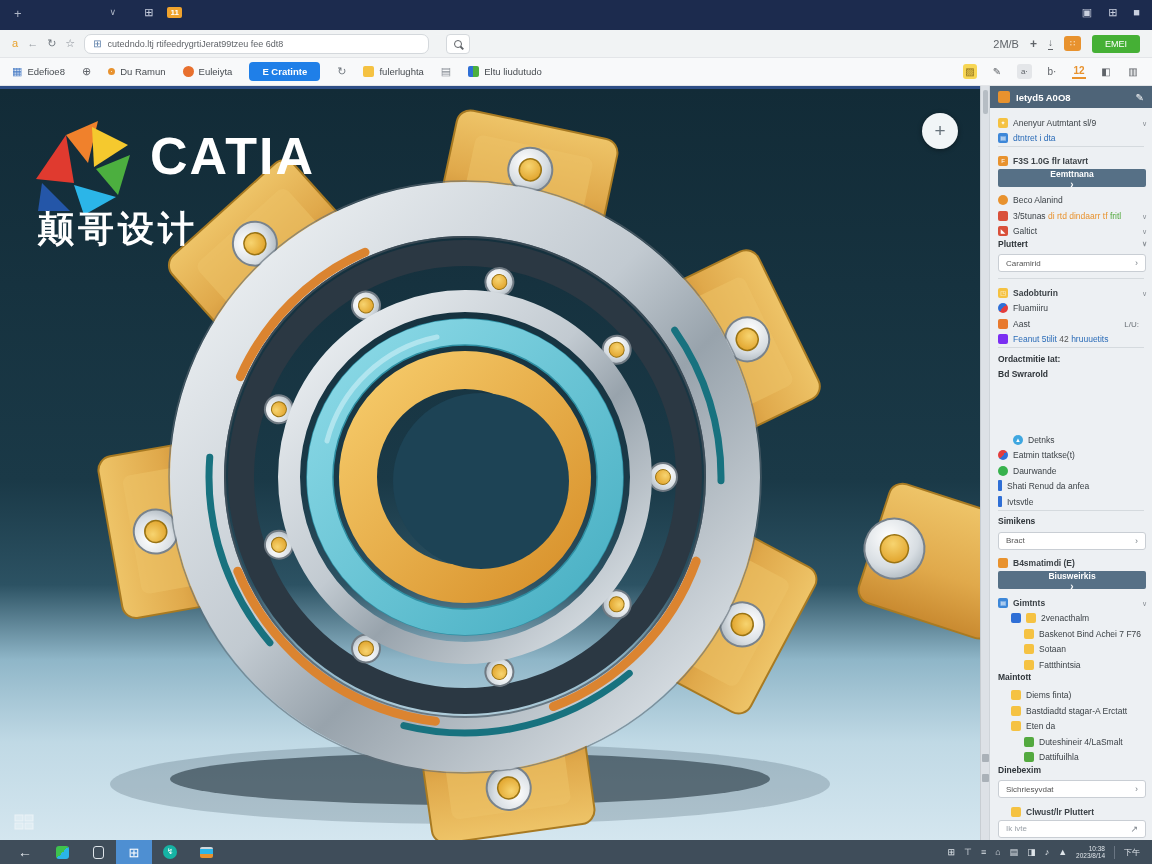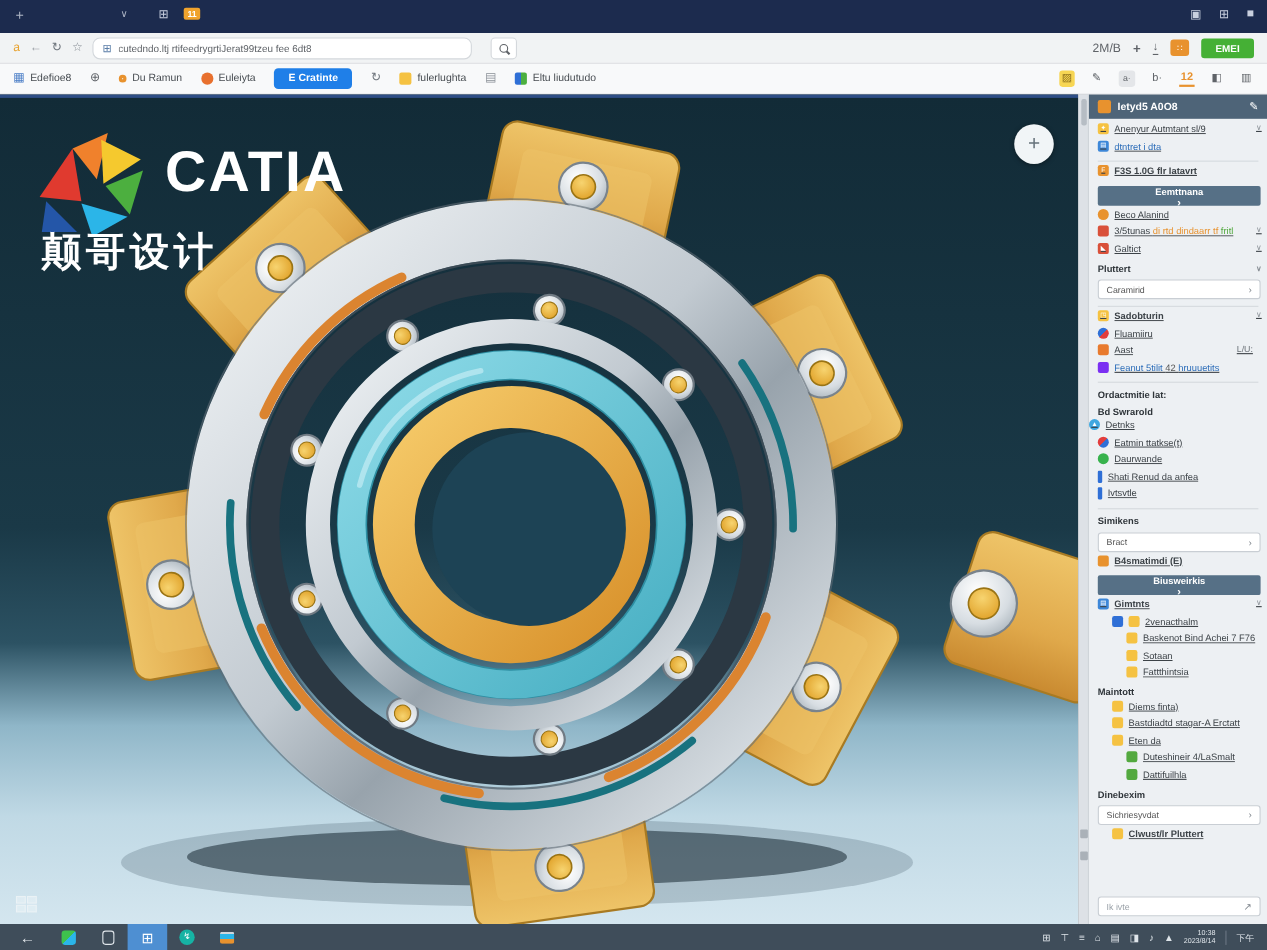--- a/index.html
+++ b/index.html
@@ -27,21 +27,21 @@
   .url-ico{color:#5b7ea8;font-size:10px;}
   .url-text{font-size:9px;color:#5f6368;white-space:nowrap;overflow:hidden;flex:1;}
   .search-btn{width:24px;height:20px;border:1px solid #d4d8dc;border-radius:4px;background:#fff;display:flex;align-items:center;justify-content:center;margin-left:8px;}
   .mag{width:8px;height:8px;border:1.5px solid #5f6368;border-radius:50%;position:relative;}
   .mag::after{content:"";position:absolute;width:4px;height:1.5px;background:#5f6368;transform:rotate(45deg);right:-3px;bottom:-2px;}
   .addr-right{margin-left:auto;display:flex;align-items:center;gap:11px;}
   .zoom-label{font-size:11px;color:#5f6368;}
   .person-add{font-size:12px;font-weight:700;color:#5f6368;}
   .dl{font-size:10px;color:#5f6368;border-bottom:1.5px solid #5f6368;line-height:1;padding-bottom:1px;}
   .ext-chip{width:17px;height:15px;background:#e8922e;border-radius:3px;color:#fff;font-size:8px;text-align:center;line-height:15px;}
-  .go-btn{background:#45b035;color:#fff;font-size:9px;font-weight:700;border:none;border-radius:3px;padding:4px 13px;}
+  .go-btn{background:#45b035;color:#fff;font-size:9px;font-weight:400;border:none;border-radius:3px;padding:4px 13px;}
 
   
   .bookmarks{height:28px;background:#f8f9fa;display:flex;align-items:center;padding:0 12px;border-bottom:1px solid #e3e5e8;flex:none;}
   .bm-left{display:flex;align-items:center;gap:17px;}
   .bm-item{display:flex;align-items:center;gap:5px;font-size:9.5px;color:#474c51;white-space:nowrap;}
   .bm-item.active{background:#1f7fe8;color:#fff;border-radius:4px;padding:4px 13px;font-weight:700;}
   .bm-ico{width:11px;height:11px;border-radius:2px;display:inline-block;flex:none;}
   .bm-right{margin-left:auto;display:flex;align-items:center;gap:13px;font-size:10px;color:#5f6368;}
   .bm-tool{display:flex;align-items:center;justify-content:center;min-width:14px;height:15px;font-size:10px;line-height:1;}
   .bm-tool.pill{background:#e4e6e9;border-radius:3px;padding:0 4px;font-size:8px;}
@@ -58,21 +58,21 @@
   .sidebar{width:172px;height:754px;background:#edf0f3;position:relative;border-left:1px solid #c8cdd2;display:flex;flex-direction:column;flex:none;}
   .sb-strip{position:absolute;left:0;top:0;bottom:0;width:9px;background:#dde1e6;border-right:1px solid #cfd4d9;}
   .sb-strip .handle{position:absolute;top:4px;left:2px;width:5px;height:24px;background:#b6bdc4;border-radius:2px;}
   .sb-strip .pg1{position:absolute;left:1px;bottom:78px;width:7px;height:8px;background:#aab1b8;border-radius:1px;}
   .sb-strip .pg2{position:absolute;left:1px;bottom:58px;width:7px;height:8px;background:#aab1b8;border-radius:1px;}
   .sb-head{margin-left:9px;height:22px;background:#4e6478;display:flex;align-items:center;padding:0 8px;gap:6px;color:#fff;flex:none;}
   .sb-head-ico{width:12px;height:12px;background:#e8922e;border-radius:2px;flex:none;}
   .sb-head-title{font-size:9.5px;font-weight:700;flex:1;white-space:nowrap;overflow:hidden;}
   .sb-head-edit{font-size:10px;}
   .sb-rows{margin-left:9px;flex:1;padding:4px 0 4px 0;overflow:hidden;display:flex;flex-direction:column;}
-  .sb-item{display:flex;align-items:flex-start;gap:5px;min-height:15.5px;font-size:8.5px;color:#3c4247;padding-right:5px;text-decoration:underline;}
+  .sb-item{display:flex;align-items:flex-end;gap:5px;min-height:15.5px;font-size:8.5px;color:#3c4247;padding-right:5px;}
   .sb-ico{width:10px;height:10px;border-radius:2px;flex:none;}
   .sb-lab{flex:1;white-space:nowrap;overflow:hidden;}
   .sb-chev{color:#8a9096;font-size:7px;flex:none;}
   .sb-rtext{color:#6a7076;font-size:8px;margin-right:8px;flex:none;}
   .sb-sec{display:flex;align-items:center;min-height:15px;font-size:8.5px;font-weight:700;color:#2f353a;padding:0 5px 0 8px;}
   .sb-sec .s-lab{flex:1;}
   .sb-div{height:1px;background:#d5dade;margin:3px 8px;flex:none;}
   .sb-btnrow{padding:3px 6px 3px 8px;flex:none;}
   .sb-btn{height:18px;background:#567086;border-radius:2px;color:#fff;display:flex;align-items:center;padding:0 8px;font-size:8.5px;font-weight:700;flex-direction:column;}
   .sb-btn .b-lab{flex:1;}
@@ -461,21 +461,21 @@
             <span class="sb-ico" style="background: rgb(123, 47, 242);"></span>
             <span class="sb-lab"><span style="color: rgb(43, 108, 184);">Feanut 5tilit </span><span style="color: rgb(85, 85, 85);">42 </span><span style="color: rgb(43, 108, 184);">hruuuetits</span></span>
           </div>
           <div class="sb-div"></div>
           <div class="sb-sec">
             <span class="s-lab">Ordactmitie Iat:</span>
           </div>
           <div class="sb-sec">
             <span class="s-lab">Bd Swrarold</span>
           </div>
-          <div class="sb-item" style="padding-left: 0;">
+          <div class="sb-item" style="padding-left: 23px; margin-top: 48px;">
             <span class="sb-ico" style="background: rgb(63, 167, 224); border-radius: 50%; color: rgb(255, 255, 255); font-size: 6px; line-height: 10px; text-align: center;">▲</span>
             <span class="sb-lab">Detnks</span>
           </div>
           <div class="sb-item" style="padding-left: 8px;">
             <span class="sb-ico" style="background: linear-gradient(135deg, rgb(226, 61, 61) 50%, rgb(47, 111, 214) 50%); border-radius: 50%;"></span>
             <span class="sb-lab">Eatmin ttatkse(t)</span>
           </div>
           <div class="sb-item" style="padding-left: 8px;">
             <span class="sb-ico" style="background: rgb(55, 178, 77); border-radius: 50%;"></span>
             <span class="sb-lab">Daurwande</span>

